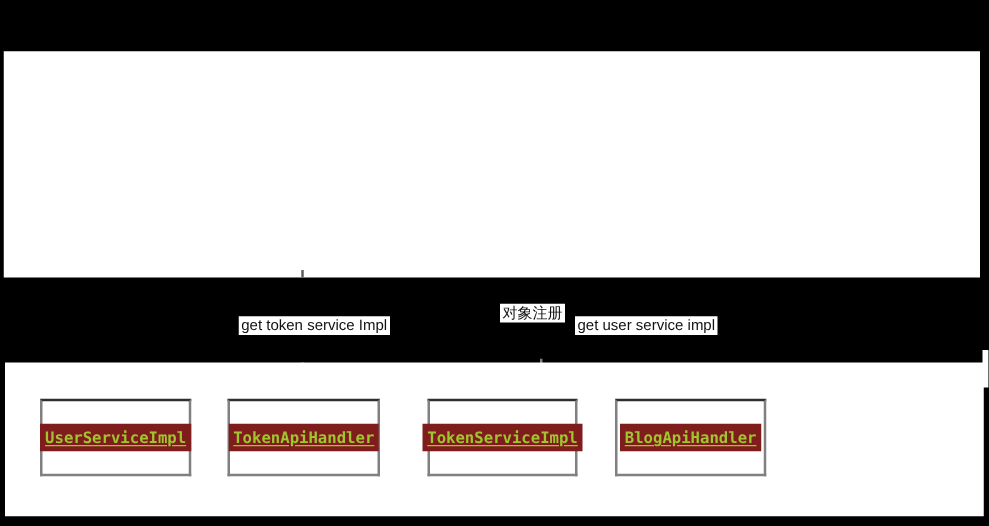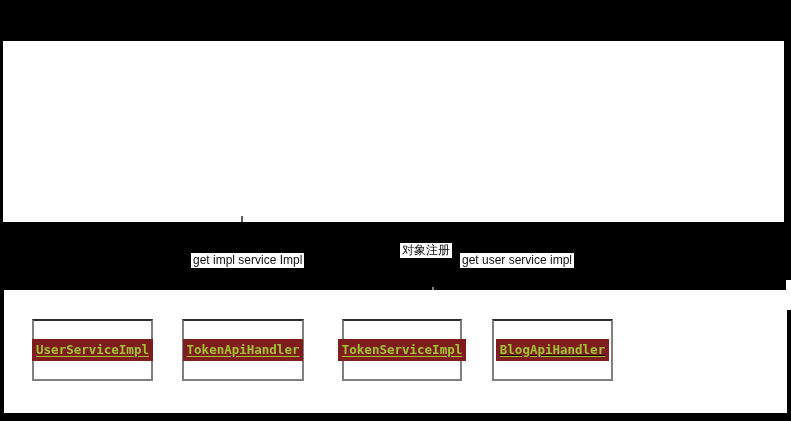--- a/index.html
+++ b/index.html
@@ -31,40 +31,40 @@
   .bottom-panel{position:absolute;left:4px;top:290px;width:783px;height:123px;background:#fff;}
   .right-sliver{position:absolute;left:786px;top:280px;width:5px;height:30px;background:#fff;}
 
   
   .class-box{position:absolute;top:319px;height:62px;box-sizing:border-box;background:#fff;
     border:2px solid #808080;border-top-color:#2e2e2e;
     display:flex;align-items:center;justify-content:center;}
   .class-box.b0{left:32px;width:121px;}
   .class-box.b1{left:182px;width:122px;}
   .class-box.b2{left:342px;width:120px;}
-  .class-box.b3{left:492px;width:121px;text-decoration:underline;}
+  .class-box.b3{left:492px;width:121px;}
   .class-box.b4{left:642px;width:121px;}
 
   .code-chip{background:#7f1d1d;color:#a0c52f;font-family:"DejaVu Sans Mono",monospace;
     font-weight:bold;font-size:12.5px;line-height:16px;padding:3px 4px;white-space:nowrap;
     text-decoration:underline;text-underline-offset:2px;}
 </style>
 </head>
 <body>
 
 <div id="stage">
 
 
   <div class="ioc-rect"></div>
 
   <div class="conn tick"></div>
   <div class="conn seg-token"></div>
   <div class="conn seg-user"></div>
 
-  <div class="flow-label get-token">get impl service Impl</div>
+  <div class="flow-label get-token">get token service Impl</div>
   <div class="flow-label register">对象注册</div>
   <div class="flow-label get-user">get user service impl</div>
 
   <div class="bottom-panel"></div>
   <div class="right-sliver"></div>
 
   <div class="class-box b0">
     <span class="code-chip">UserServiceImpl</span>
   </div>
   <div class="class-box b1">

